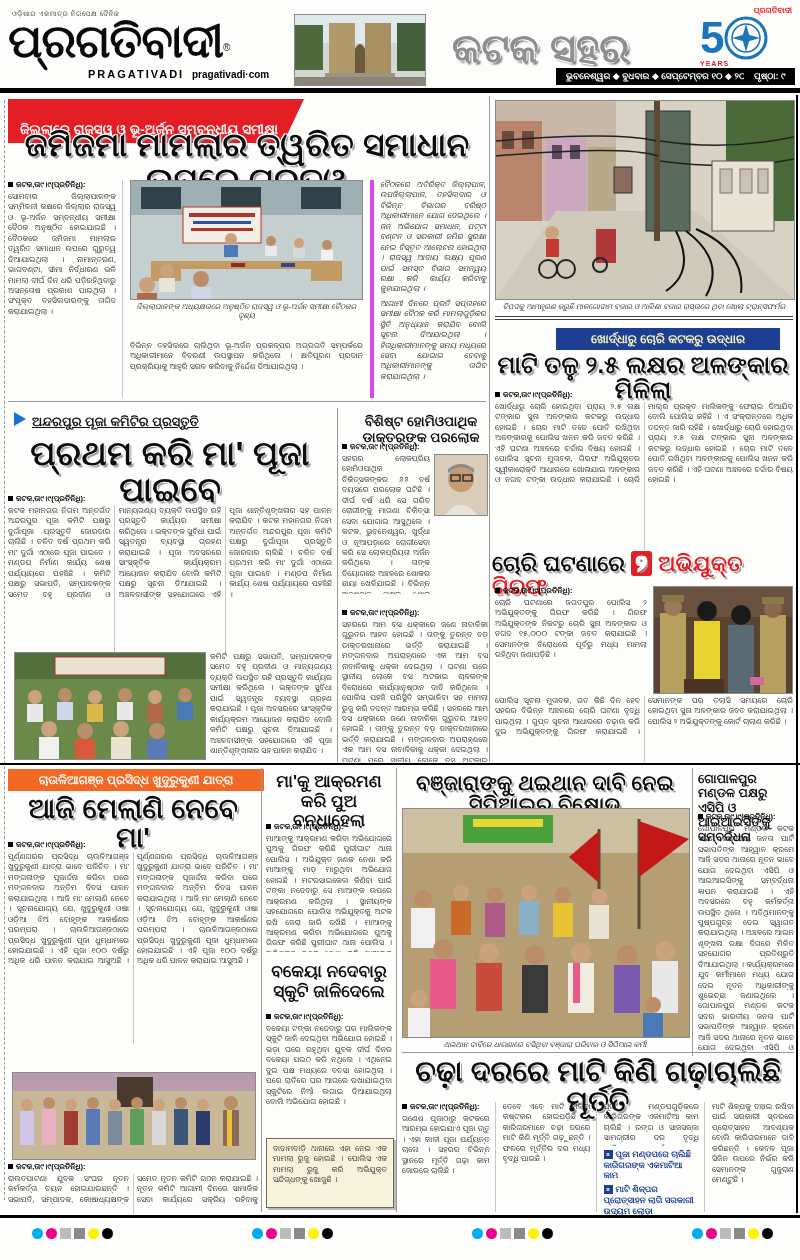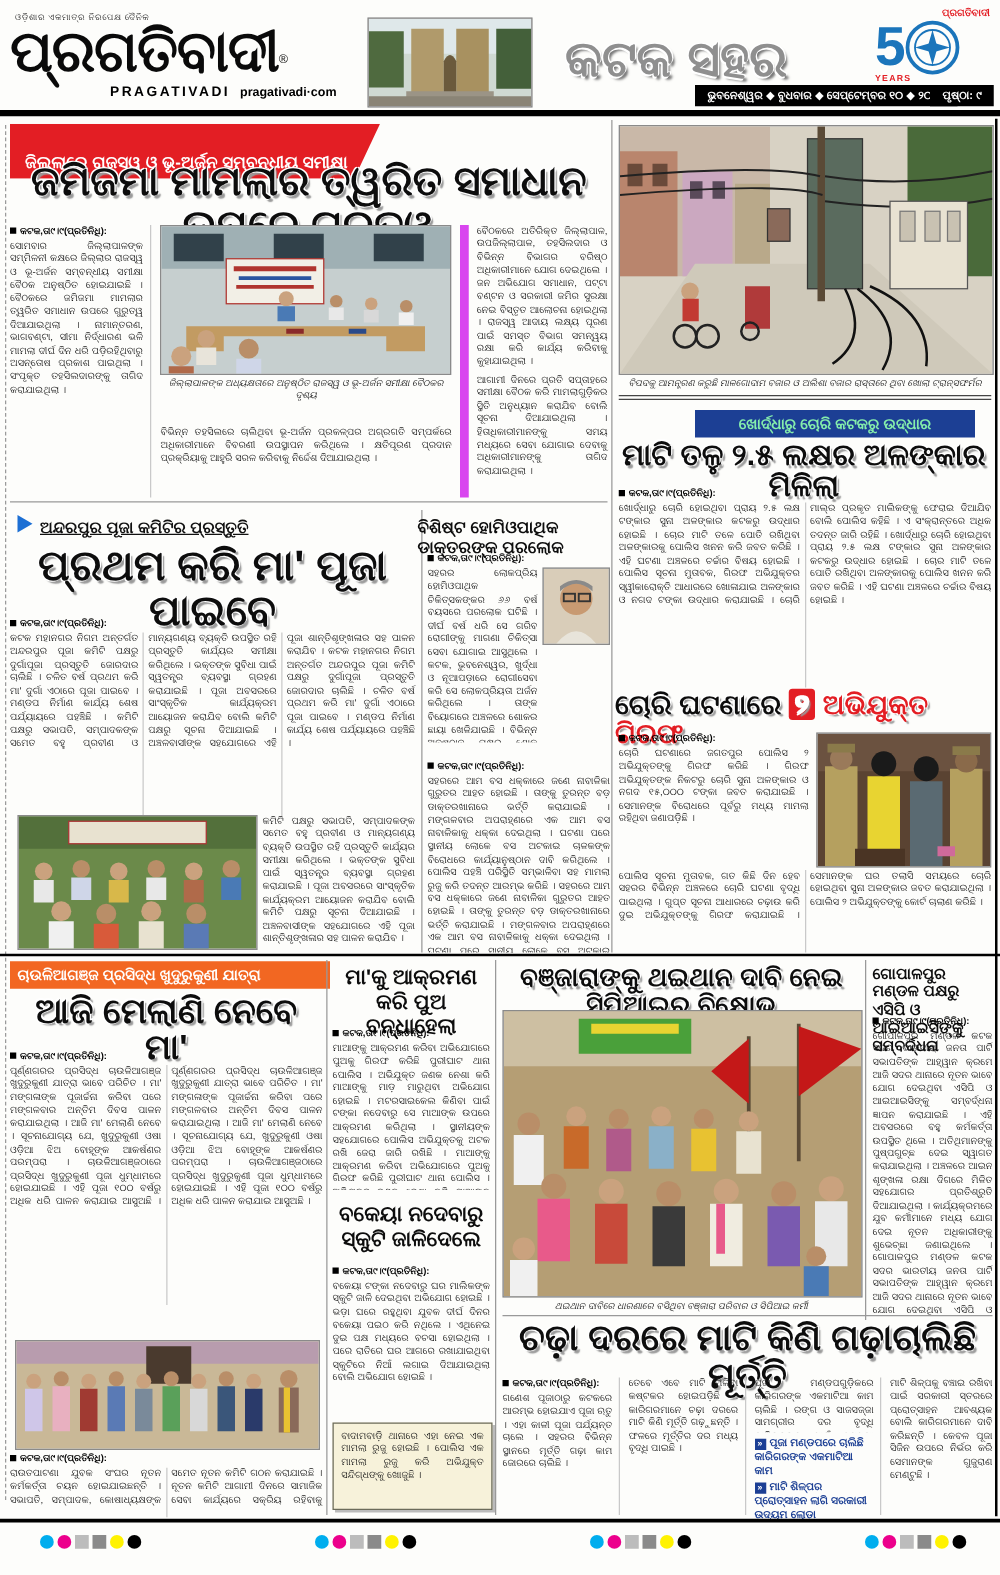--- a/index.html
+++ b/index.html
@@ -12,22 +12,22 @@
   .logo-roman{font-size:11px;font-weight:bold;color:#000;letter-spacing:2px;}
   .logo-site{font-size:10px;font-weight:bold;color:#000;}
   .section-title{font-size:40px;font-weight:bold;color:#8f8f8f;
      text-shadow:-1px -1px 0 #fff,1px -1px 0 #fff,-1px 1px 0 #fff,2px 2px 2px #777;}
   .datebar{background:#000;color:#fff;font-size:9px;font-weight:bold;padding:3px 10px;}
   .rule{background:#000;}
   .grule{background:#999;}
   
   .kicker-red{background:#e31e24;color:#fff;font-weight:bold;font-size:13.5px;
      padding:23px 26px 5px 12px;clip-path:polygon(0 0,100% 0,93% 100%,0 100%);}
-  .kicker-blue{background:#1c3f94;color:#86efac;font-weight:bold;font-size:12px;text-align:center;padding:4px 8px;}
-  .kicker-orange{background:#f26722;color:#fff;font-weight:bold;font-size:12px;padding:4px 6px;}
+  .kicker-blue{background:#1c3f94;color:#fef9c3;font-weight:bold;font-size:12px;text-align:center;padding:4px 8px;}
+  .kicker-orange{background:#f26722;color:#fff;font-weight:bold;font-size:12px;text-align:center;padding:4px 6px;}
   .hl{font-weight:bold;color:#0d0d0d;line-height:1.05;
       text-shadow:-1px -1px 0 #fff,1px -1px 0 #fff,-1px 1px 0 #fff,2px 2px 1px #9a9a9a;}
   .hl-plain{font-weight:bold;color:#0d0d0d;line-height:1.15;}
   .byline{font-size:7.5px;font-weight:bold;color:#000;margin-bottom:2px;}
   .sq{display:inline-block;width:5px;height:5px;background:#000;margin-right:3px;}
   .bt{font-size:7.8px;line-height:1.34;text-align:justify;color:#1c1c1c;}
   .c2{column-count:2;column-gap:8px;column-rule:1px solid #c9c9c9;}
   .c3{column-count:3;column-gap:8px;column-rule:1px solid #c9c9c9;}
   .photo{border:1px solid #8a8a8a;overflow:hidden;background:#cfcfcf;}
   .photo svg{display:block;width:100%;height:100%;}
@@ -131,21 +131,21 @@
             <rect x="60" y="106" width="20" height="12" fill="#cfd6e8"></rect>
           <circle cx="16" cy="104" r="8" fill="#caa27e"></circle>
             <rect x="6" y="112" width="20" height="6" fill="#b06a4a"></rect>
           <rect x="100" y="82" width="14" height="4" fill="#8a2a2a"></rect>
             <rect x="150" y="82" width="14" height="4" fill="#2a4a8a"></rect>
         </svg>
       </div>
       <div class="cap" style="margin-top:2px;">ଜିଲ୍ଲାପାଳଙ୍କ ଅଧ୍ୟକ୍ଷତାରେ ଅନୁଷ୍ଠିତ ରାଜସ୍ୱ ଓ ଭୂ-ଅର୍ଜନ ସମୀକ୍ଷା ବୈଠକର ଦୃଶ୍ୟ</div>
       <div class="bt" style="margin-top:20px;">ବିଭିନ୍ନ ତହସିଲରେ ଚାଲିଥିବା ଭୂ-ଅର୍ଜନ ପ୍ରକଳ୍ପର ଅଗ୍ରଗତି ସମ୍ପର୍କରେ ଅଧିକାରୀମାନେ ବିବରଣୀ ଉପସ୍ଥାପନ କରିଥିଲେ । କ୍ଷତିପୂରଣ ପ୍ରଦାନ ପ୍ରକ୍ରିୟାକୁ ଆହୁରି ସରଳ କରିବାକୁ ନିର୍ଦ୍ଦେଶ ଦିଆଯାଇଥିଲା ।</div>
     </div>
-    <div style="width:118px;border-left:7px solid #d946ef;padding-left:6px;">
+    <div style="width:118px;border-left:4px solid #d946ef;padding-left:6px;font-style:italic;">
       <div class="bt">ବୈଠକରେ ଅତିରିକ୍ତ ଜିଲ୍ଲାପାଳ, ଉପଜିଲ୍ଲାପାଳ, ତହସିଲଦାର ଓ ବିଭିନ୍ନ ବିଭାଗର ବରିଷ୍ଠ ଅଧିକାରୀମାନେ ଯୋଗ ଦେଇଥିଲେ । ଜନ ଅଭିଯୋଗ ସମାଧାନ, ପଟ୍ଟା ବଣ୍ଟନ ଓ ସରକାରୀ ଜମିର ସୁରକ୍ଷା ନେଇ ବିସ୍ତୃତ ଆଲୋଚନା ହୋଇଥିଲା । ରାଜସ୍ୱ ଆଦାୟ ଲକ୍ଷ୍ୟ ପୂରଣ ପାଇଁ ସମସ୍ତ ବିଭାଗ ସମନ୍ୱୟ ରକ୍ଷା କରି କାର୍ଯ୍ୟ କରିବାକୁ କୁହାଯାଇଥିଲା ।</div>
       <div class="bt" style="margin-top:4px;">ଆଗାମୀ ଦିନରେ ପ୍ରତି ସପ୍ତାହରେ ସମୀକ୍ଷା ବୈଠକ କରି ମାମଲାଗୁଡ଼ିକର ସ୍ଥିତି ଅନୁଧ୍ୟାନ କରାଯିବ ବୋଲି ସୂଚନା ଦିଆଯାଇଥିଲା । ହିତାଧିକାରୀମାନଙ୍କୁ ସମୟ ମଧ୍ୟରେ ସେବା ଯୋଗାଇ ଦେବାକୁ ଅଧିକାରୀମାନଙ୍କୁ ତାଗିଦ କରାଯାଇଥିଲା ।</div>
     </div>
   </div>
   <div class="abs grule" style="left:8px;top:401px;width:478px;height:1px;"></div>
   <div class="abs grule" style="left:489px;top:96px;width:1px;height:666px;"></div>
 
   <div class="abs photo" style="left:495px;top:100px;width:298px;height:198px;">
     <svg viewBox="0 0 298 198" preserveAspectRatio="none">
       <rect width="298" height="198" fill="#d8d2c4"></rect>
@@ -254,21 +254,21 @@
         <rect x="96" y="84" width="20" height="22" fill="#e8e2d0"></rect>
       <circle cx="142" cy="78" r="8" fill="#b98e68"></circle>
         <rect x="132" y="86" width="20" height="20" fill="#5a7ab5"></rect>
     </svg>
   </div>
   <div class="abs bt" style="left:210px;top:652px;width:122px;height:108px;">
     <span>କମିଟି ପକ୍ଷରୁ ସଭାପତି, ସମ୍ପାଦକଙ୍କ ସମେତ ବହୁ ପ୍ରବୀଣ ଓ ମାନ୍ୟଗଣ୍ୟ ବ୍ୟକ୍ତି ଉପସ୍ଥିତ ରହି ପ୍ରସ୍ତୁତି କାର୍ଯ୍ୟର ସମୀକ୍ଷା କରିଥିଲେ । ଭକ୍ତଙ୍କ ସୁବିଧା ପାଇଁ ସ୍ୱତନ୍ତ୍ର ବ୍ୟବସ୍ଥା ଗ୍ରହଣ କରାଯାଇଛି ।</span> <span>ପୂଜା ଅବସରରେ ସାଂସ୍କୃତିକ କାର୍ଯ୍ୟକ୍ରମ ଆୟୋଜନ କରାଯିବ ବୋଲି କମିଟି ପକ୍ଷରୁ ସୂଚନା ଦିଆଯାଇଛି । ଅଞ୍ଚଳବାସୀଙ୍କ ସହଯୋଗରେ ଏହି ପୂଜା ଶାନ୍ତିଶୃଙ୍ଖଳାର ସହ ପାଳନ କରାଯିବ ।</span>
   </div>
   <div class="abs grule" style="left:337px;top:408px;width:1px;height:354px;"></div>
 
-  <div class="abs hl-plain" style="left:334px;top:414px;width:146px;font-size:13.5px;">ବିଶିଷ୍ଟ ହୋମିଓପାଥିକ ଡାକ୍ତରଙ୍କ ପରଲୋକ</div>
+  <div class="abs hl-plain" style="left:348px;top:414px;width:146px;font-size:13.5px;text-align:center;">ବିଶିଷ୍ଟ ହୋମିଓପାଥିକ ଡାକ୍ତରଙ୍କ ପରଲୋକ</div>
   <div class="abs" style="left:342px;top:442px;width:146px;">
     <div class="byline"><span class="sq"></span><span>କଟକ,ତା୯।୯(ପ୍ରତିନିଧି):</span></div>
     <div class="photo" style="float:right;width:52px;height:60px;margin:0 0 3px 4px;">
       <svg viewBox="0 0 52 60" preserveAspectRatio="none">
         <rect width="52" height="60" fill="#d9cdb9"></rect>
         <circle cx="26" cy="24" r="13" fill="#c89a72"></circle>
         <path d="M13 18 Q26 6 39 18 L39 14 Q26 4 13 14 Z" fill="#8a8a8a"></path>
         <rect x="16" y="20" width="9" height="6" fill="none" stroke="#333" stroke-width="1.5"></rect>
         <rect x="28" y="20" width="9" height="6" fill="none" stroke="#333" stroke-width="1.5"></rect>
         <path d="M10 60 Q26 40 42 60 Z" fill="#e8e4da"></path>

